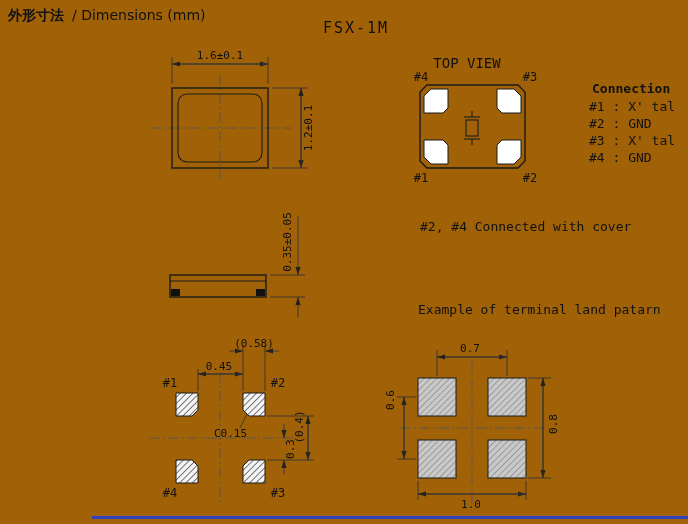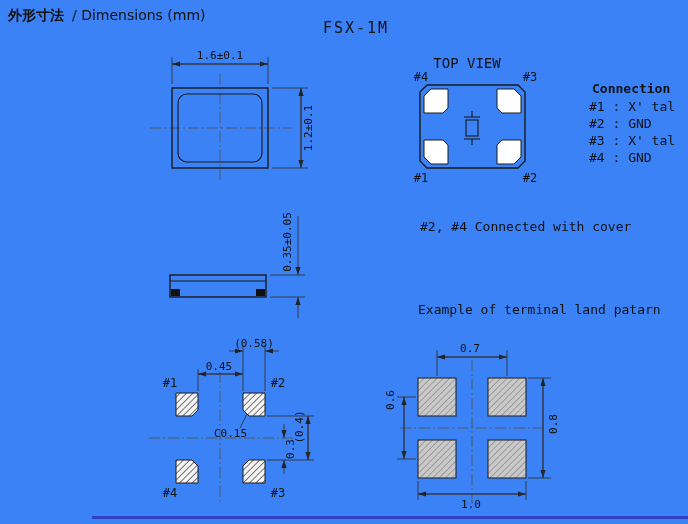--- a/index.html
+++ b/index.html
@@ -1,17 +1,17 @@
 <!DOCTYPE html>
 <html><head>
 <meta charset="utf-8">
 <style>
   html,body{margin:0;padding:0}
   body{width:688px;height:524px;background:#ffffff;font-family:"Liberation Sans",sans-serif}
-  #page{position:relative;width:688px;height:524px;background:#3b82f6;overflow:hidden}
+  #page{position:relative;width:688px;height:524px;background:#a16207;overflow:hidden}
   #page svg{position:absolute;left:0;top:0}
   svg text{font-family:"DejaVu Sans Mono","Liberation Mono",monospace;fill:#111}
   .t11{font-size:11px}
   .t12{font-size:12px}
   .t13{font-size:13px}
   .t14{font-size:14px}
   .t15{font-size:15px;letter-spacing:2px}
   .jp{font-family:"DejaVu Sans",sans-serif;font-weight:bold;font-size:14px}
   .en{font-family:"DejaVu Sans",sans-serif;font-size:14px}
   .b{font-weight:bold}

